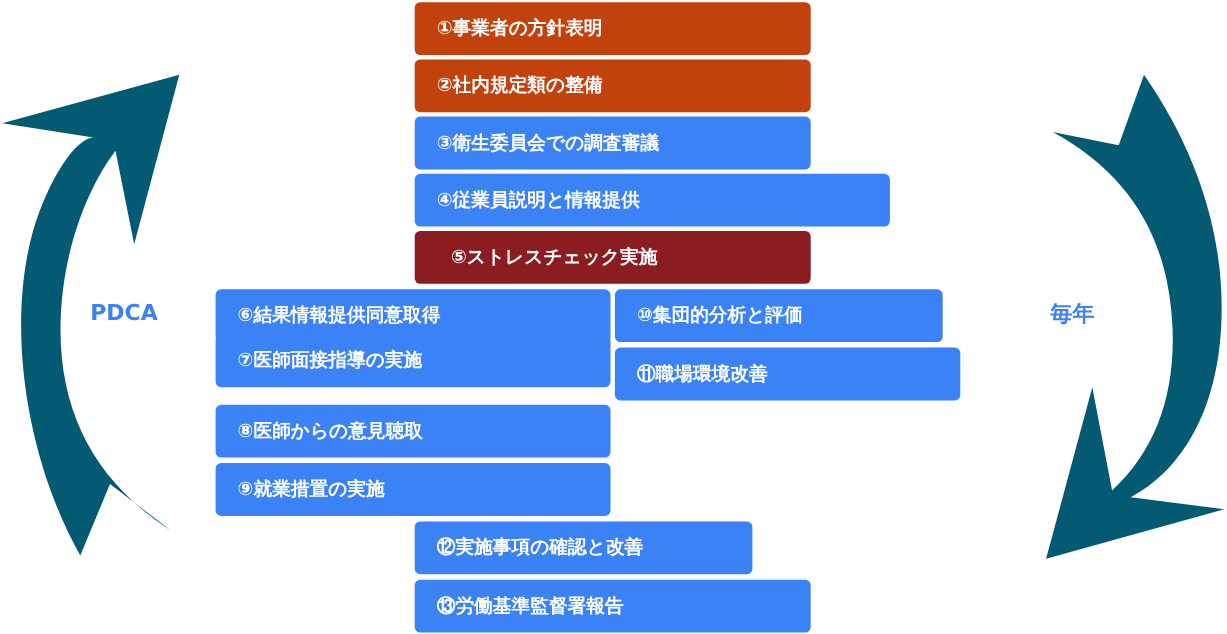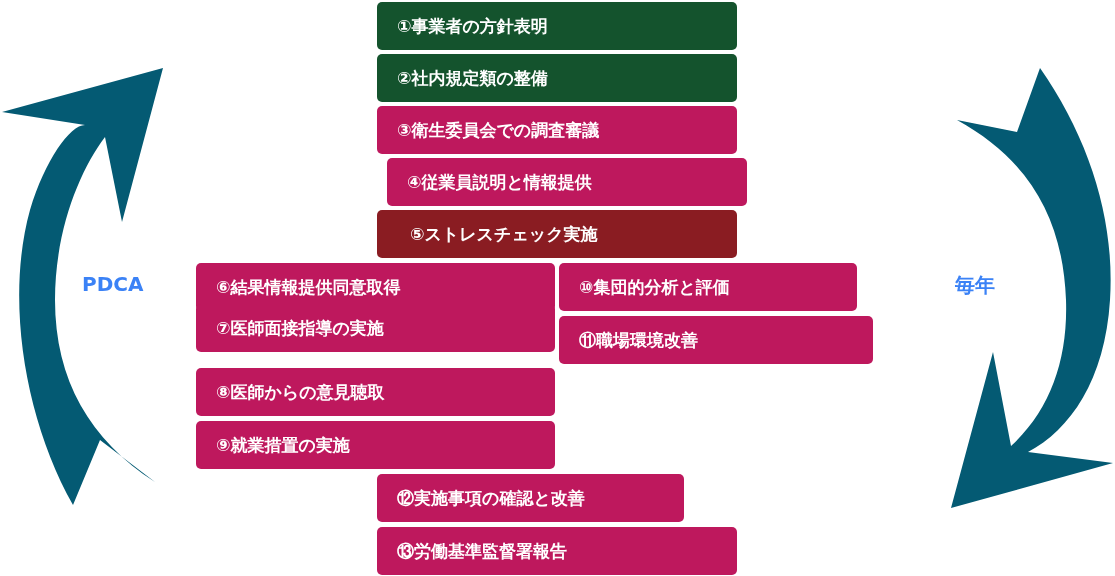--- a/index.html
+++ b/index.html
@@ -1,22 +1,22 @@
 <!DOCTYPE html>
 <html><head>
 <meta charset="utf-8">
 <style>
   html, body { margin:0; padding:0; background:#ffffff; }
   body { width:1115px; height:576px; position:relative; overflow:hidden;
          font-family: "DejaVu Sans", "Liberation Sans", sans-serif; }
   .box { position:absolute; height:48px; border-radius:5px; color:#ffffff;
          font-weight:bold; font-size:17px; line-height:48px; padding-left:20px;
          box-sizing:border-box; white-space:nowrap; overflow:hidden; }
-  .teal { background:#14532d; }
-  .orange { background:#be185d; }
+  .teal { background:#c2410c; }
+  .orange { background:#3b82f6; }
   .red { background:#8a1c22;padding-left:33px; }
   .label { position:absolute; font-weight:bold; color:#3b82f6; font-size:20px; }
   svg.arrow { position:absolute; left:0; top:0; }
 </style>
 </head>
 <body>
 
 <svg class="arrow" width="1115" height="576">
 
   <path fill="#045a73" d="M73,505 C25,420 5,300 30,210 C45,160 70,125 85,125
@@ -29,21 +29,21 @@
            C1050,410 1068,360 1066,300 C1063,220 1030,160 957,120
            L1017,132 Z"></path>
 </svg>
 
 <div class="label" style="left:82px;top:272px;">PDCA</div>
 <div class="label" style="left:955px;top:272px;">毎年</div>
 
 <div class="box teal" style="left:377px;top:2px;width:360px;">①事業者の方針表明</div>
 <div class="box teal" style="left:377px;top:54px;width:360px;">②社内規定類の整備</div>
 <div class="box orange" style="left:377px;top:106px;width:360px;">③衛生委員会での調査審議</div>
-<div class="box orange" style="left:377px;top:158px;width:360px;margin-left:10px;">④従業員説明と情報提供</div>
+<div class="box orange" style="left:377px;top:158px;width:432px;">④従業員説明と情報提供</div>
 <div class="box red" style="left:377px;top:210px;width:360px;">⑤ストレスチェック実施</div>
 
 <div class="box orange" style="left:196px;top:263px;width:359px;">⑥結果情報提供同意取得</div>
 <div class="box orange" style="left:196px;top:304px;width:359px;">⑦医師面接指導の実施</div>
 <div class="box orange" style="left:196px;top:368px;width:359px;">⑧医師からの意見聴取</div>
 <div class="box orange" style="left:196px;top:421px;width:359px;">⑨就業措置の実施</div>
 
 <div class="box orange" style="left:559px;top:263px;width:298px;">⑩集団的分析と評価</div>
 <div class="box orange" style="left:559px;top:316px;width:314px;">⑪職場環境改善</div>
 

